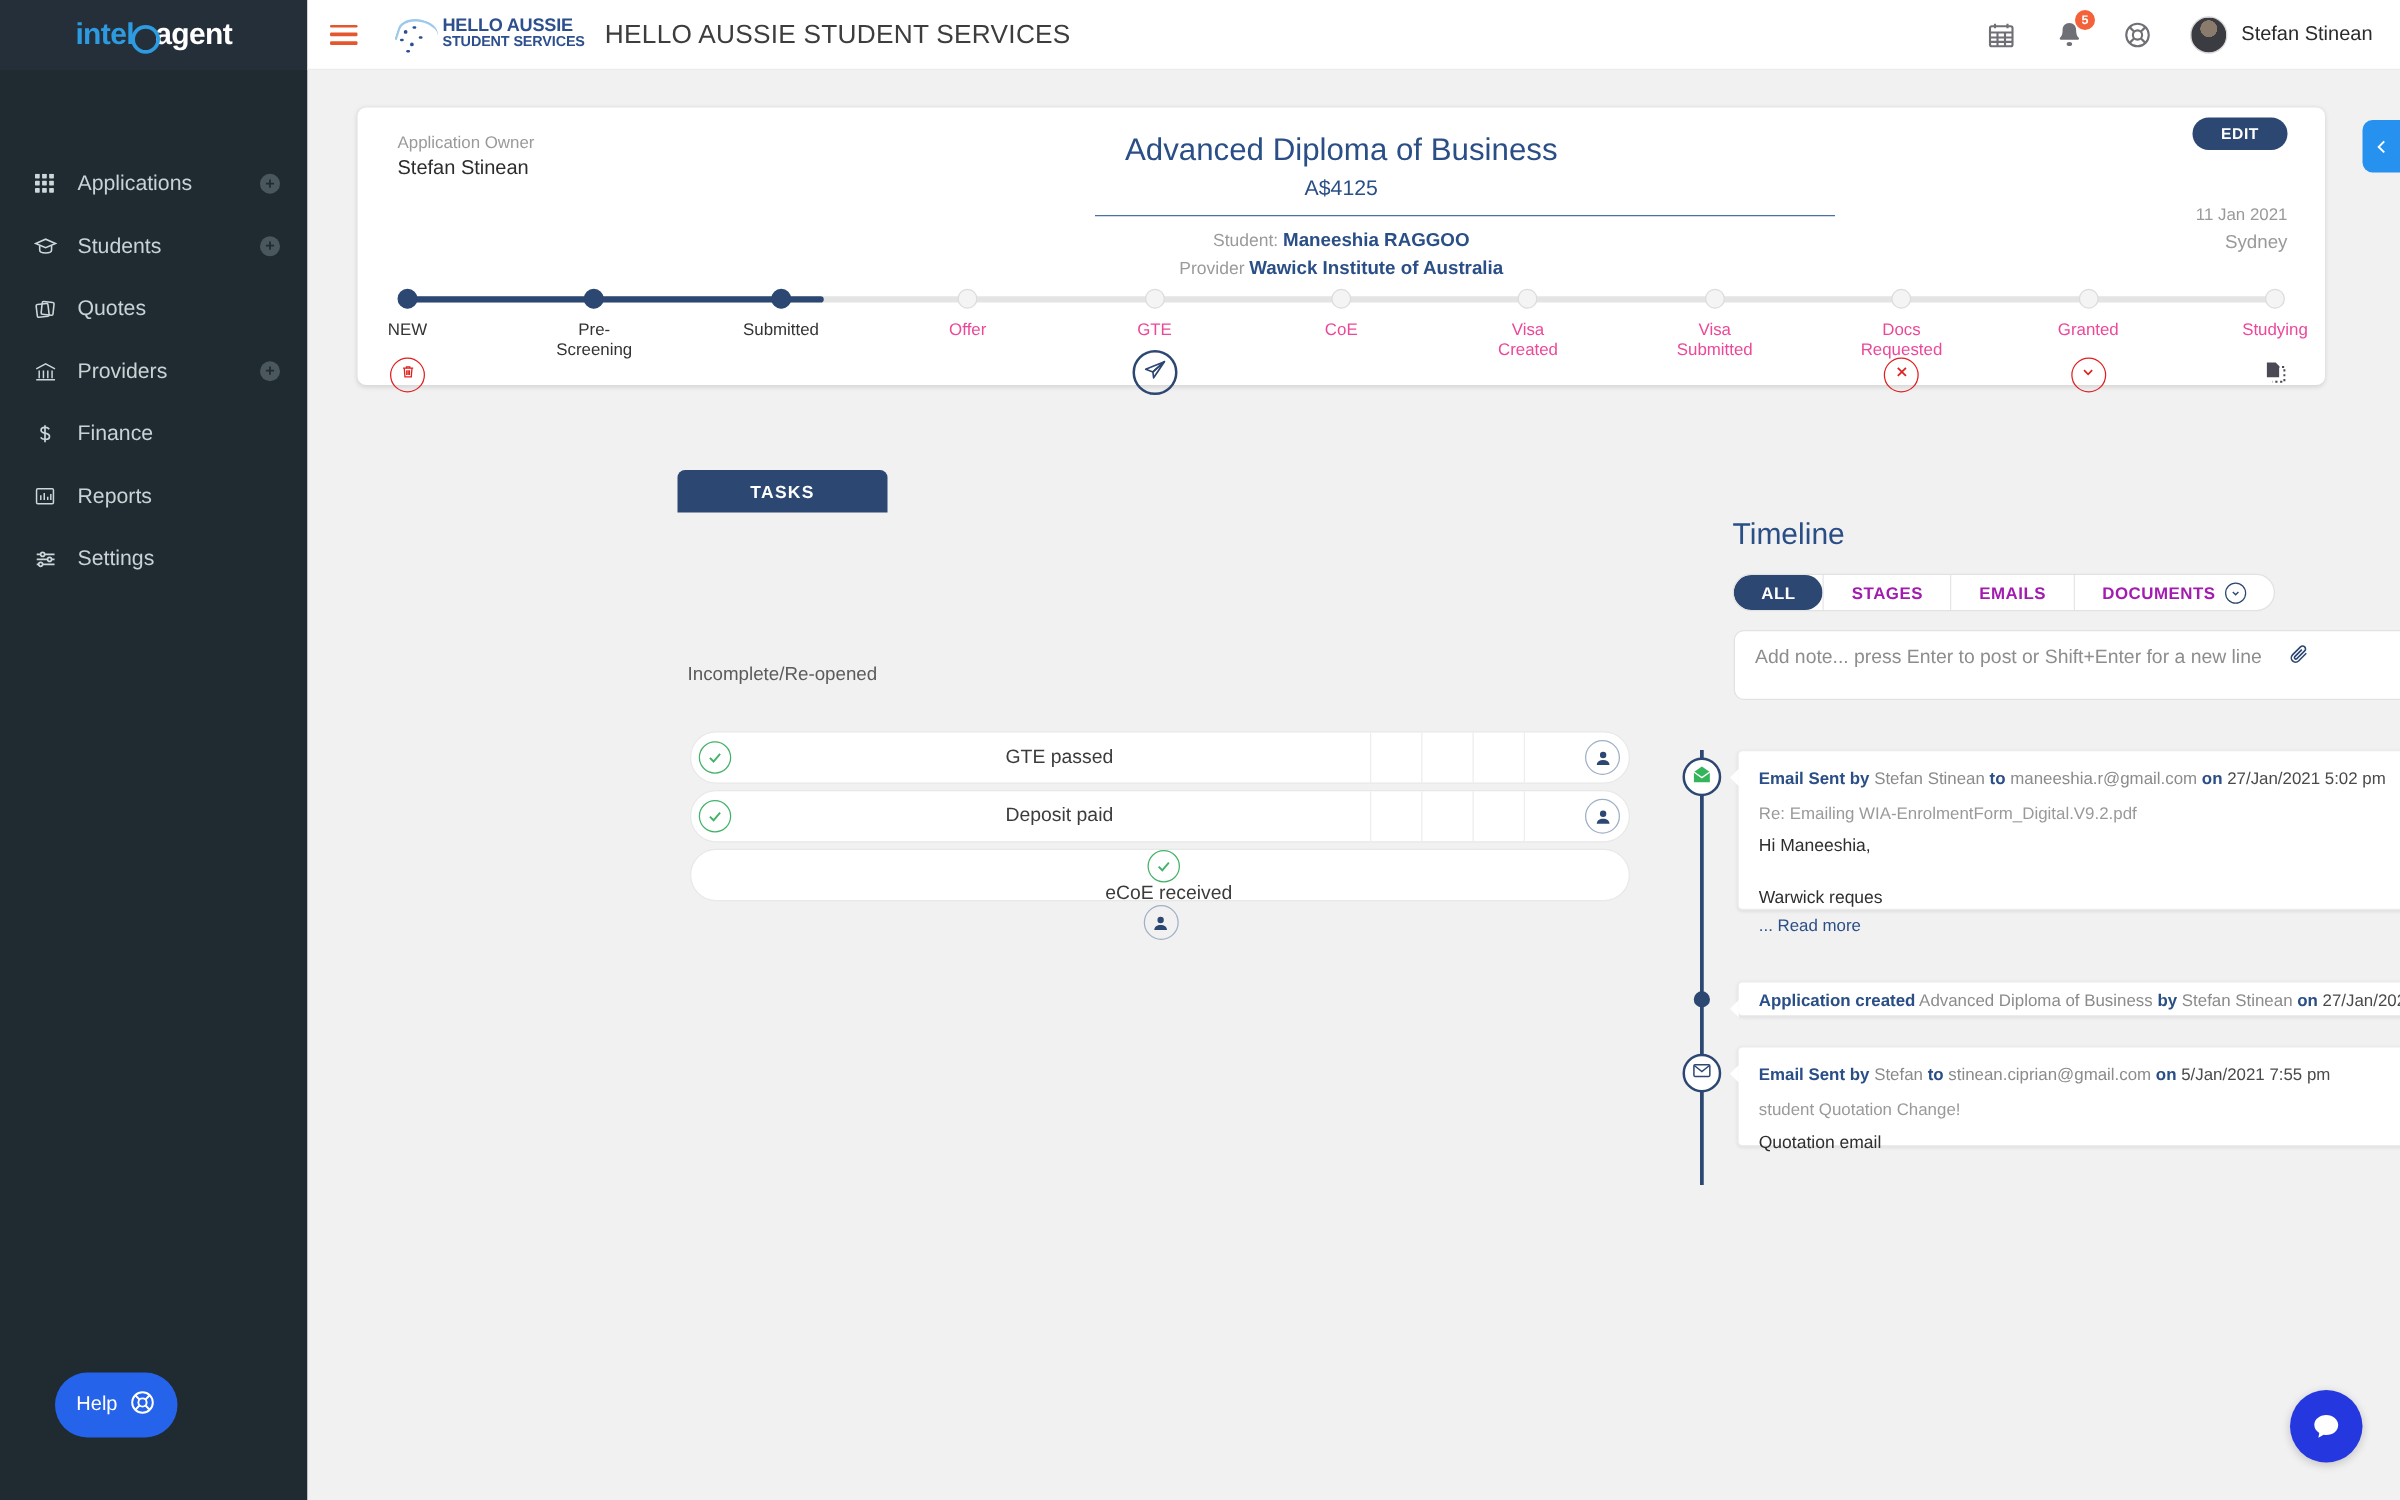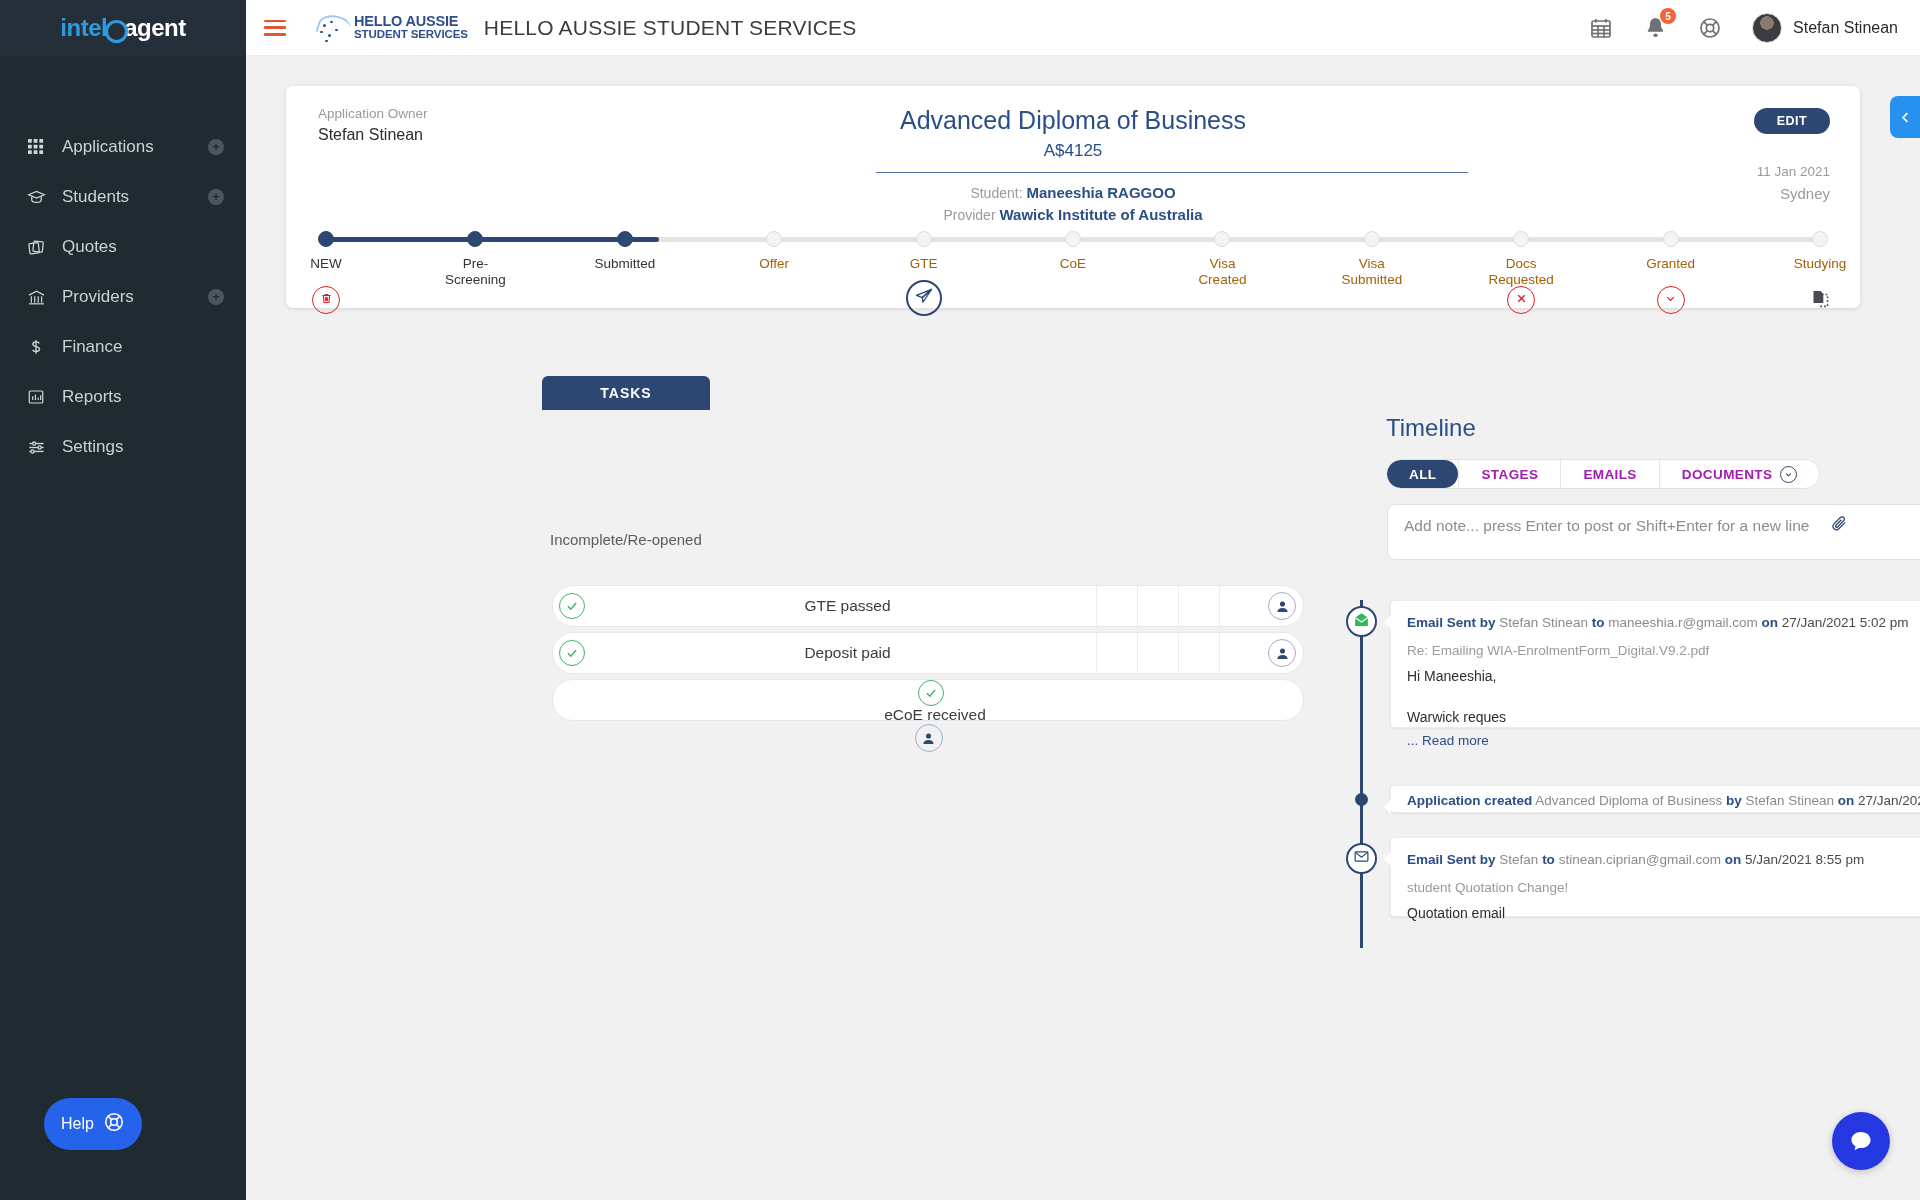--- a/index.html
+++ b/index.html
@@ -128,21 +128,21 @@
     text-align: center; font-size: 17px; color: #2a4e86;
   }
   #title-rule {
     position: absolute; left: 590px; width: 592px; top: 86px;
     border-top: 1.5px solid #4a6fa5;
   }
   .sp-line { position: absolute; left: 0; right: 0; text-align: center; font-size: 14px; }
   .sp-label { color: #9a9a9a; }
   .sp-value { color: #2a4e86; font-weight: 600; font-size: 15px; }
   #edit-btn {
-    position: absolute; right: 30px; top: 22px;
+    position: absolute; right: 30px; top: 8px;
     width: 76px; height: 26px; border-radius: 13px;
     background: #2c4771; color: #fff; font-size: 12.5px; font-weight: 700;
     letter-spacing: 0.5px;
     display: flex; align-items: center; justify-content: center; cursor: pointer;
   }
   #meta-date { position: absolute; right: 30px; top: 78px; font-size: 13.5px; color: #9a9a9a; }
   #meta-city { position: absolute; right: 30px; top: 99px; font-size: 15px; color: #9a9a9a; }
 
   
   #stepper { position: absolute; left: 32px; right: 32px; top: 145px; height: 70px; }
@@ -156,21 +156,21 @@
   }
   .step {
     position: absolute; top: 0; width: 110px; margin-left: -55px; text-align: center;
   }
   .step .knob {
     width: 16px; height: 16px; border-radius: 50%; margin: 0 auto;
     background: #f4f4f4; border: 1.5px solid #dcdcdc; position: relative; top: 0px;
   }
   .step.done .knob { background: #2c4771; border-color: #2c4771; }
   .step .slabel {
-    margin-top: 9px; font-size: 13.5px; color: #a16207; line-height: 1.15;
+    margin-top: 9px; font-size: 13.5px; color: #ec4899; line-height: 1.15;
   }
   .step.done .slabel { color: #333; }
 
   
   .act { position: absolute; top: 55px; margin-left: -14px; width: 28px; height: 28px; cursor: pointer; }
   .act.circ {
     border-radius: 50%; border: 1.6px solid #e02020; color: #e02020;
     display: flex; align-items: center; justify-content: center;
   }
   .act.send {
@@ -719,21 +719,21 @@
       <div class="tl-card" style="left: 1144px; top: 785px; width: 716px; height: 28px; padding: 5px 16px;">
         <div class="tl-head"><span class="b-dark">Application created</span> <span class="b-grey">Advanced Diploma of Business</span> <span class="b-dark">by</span> <span class="b-grey">Stefan Stinean</span> <span class="b-dark">on</span> <span class="b-plain">27/Jan/2021 5:02 pm</span></div>
       </div>
       <div class="tl-node" style="left: 1100px; top: 843px; width: 31px; height: 31px;">
         <span><svg width="17" height="17" viewBox="0 0 24 24" fill="none" stroke="#2c4771" stroke-width="1.7">
             <rect x="3" y="5.5" width="18" height="13" rx="1.2"></rect>
             <path d="M3.4 6.2L12 13l8.6-6.8"></path>
           </svg></span>
       </div>
       <div class="tl-card" style="left: 1144px; top: 837px; width: 716px; height: 80px;">
-        <div class="tl-head"><span class="b-dark">Email Sent</span> <span class="b-dark">by</span> <span class="b-grey">Stefan</span> <span class="b-dark">to</span> <span class="b-grey">stinean.ciprian@gmail.com</span> <span class="b-dark">on</span> <span class="b-plain">5/Jan/2021 8:55 pm</span></div>
+        <div class="tl-head"><span class="b-dark">Email Sent</span> <span class="b-dark">by</span> <span class="b-grey">Stefan</span> <span class="b-dark">to</span> <span class="b-grey">stinean.ciprian@gmail.com</span> <span class="b-dark">on</span> <span class="b-plain">5/Jan/2021 7:55 pm</span></div>
         <div class="tl-sub">student Quotation Change!</div>
         <div class="tl-body">Quotation email</div>
       </div>
     </div>
 
   <div id="chat-bubble">
     <svg width="28" height="28" viewBox="0 0 24 24" fill="#fff">
       <path d="M12 4.2c-4.6 0-8.2 3-8.2 6.8 0 2.3 1.3 4.3 3.4 5.6l-0.6 3.3 3.6-2c0.6.1 1.2.15 1.8.15 4.6 0 8.2-3 8.2-6.9 0-3.9-3.6-6.95-8.2-6.95z"></path>
     </svg>
   </div>

